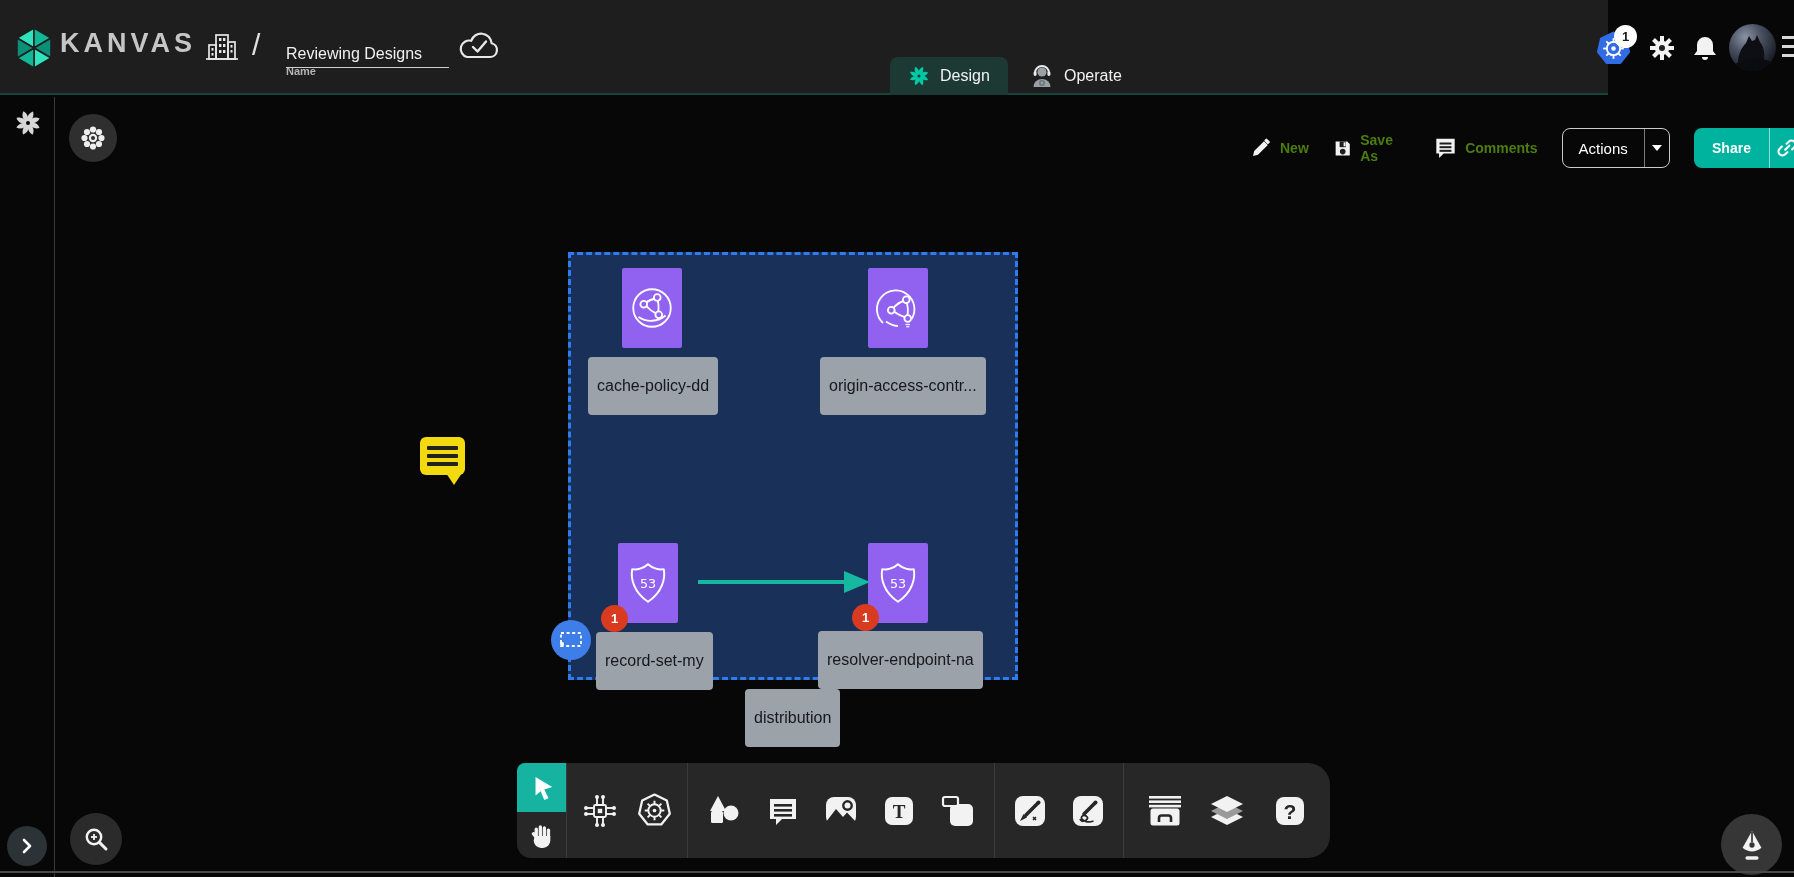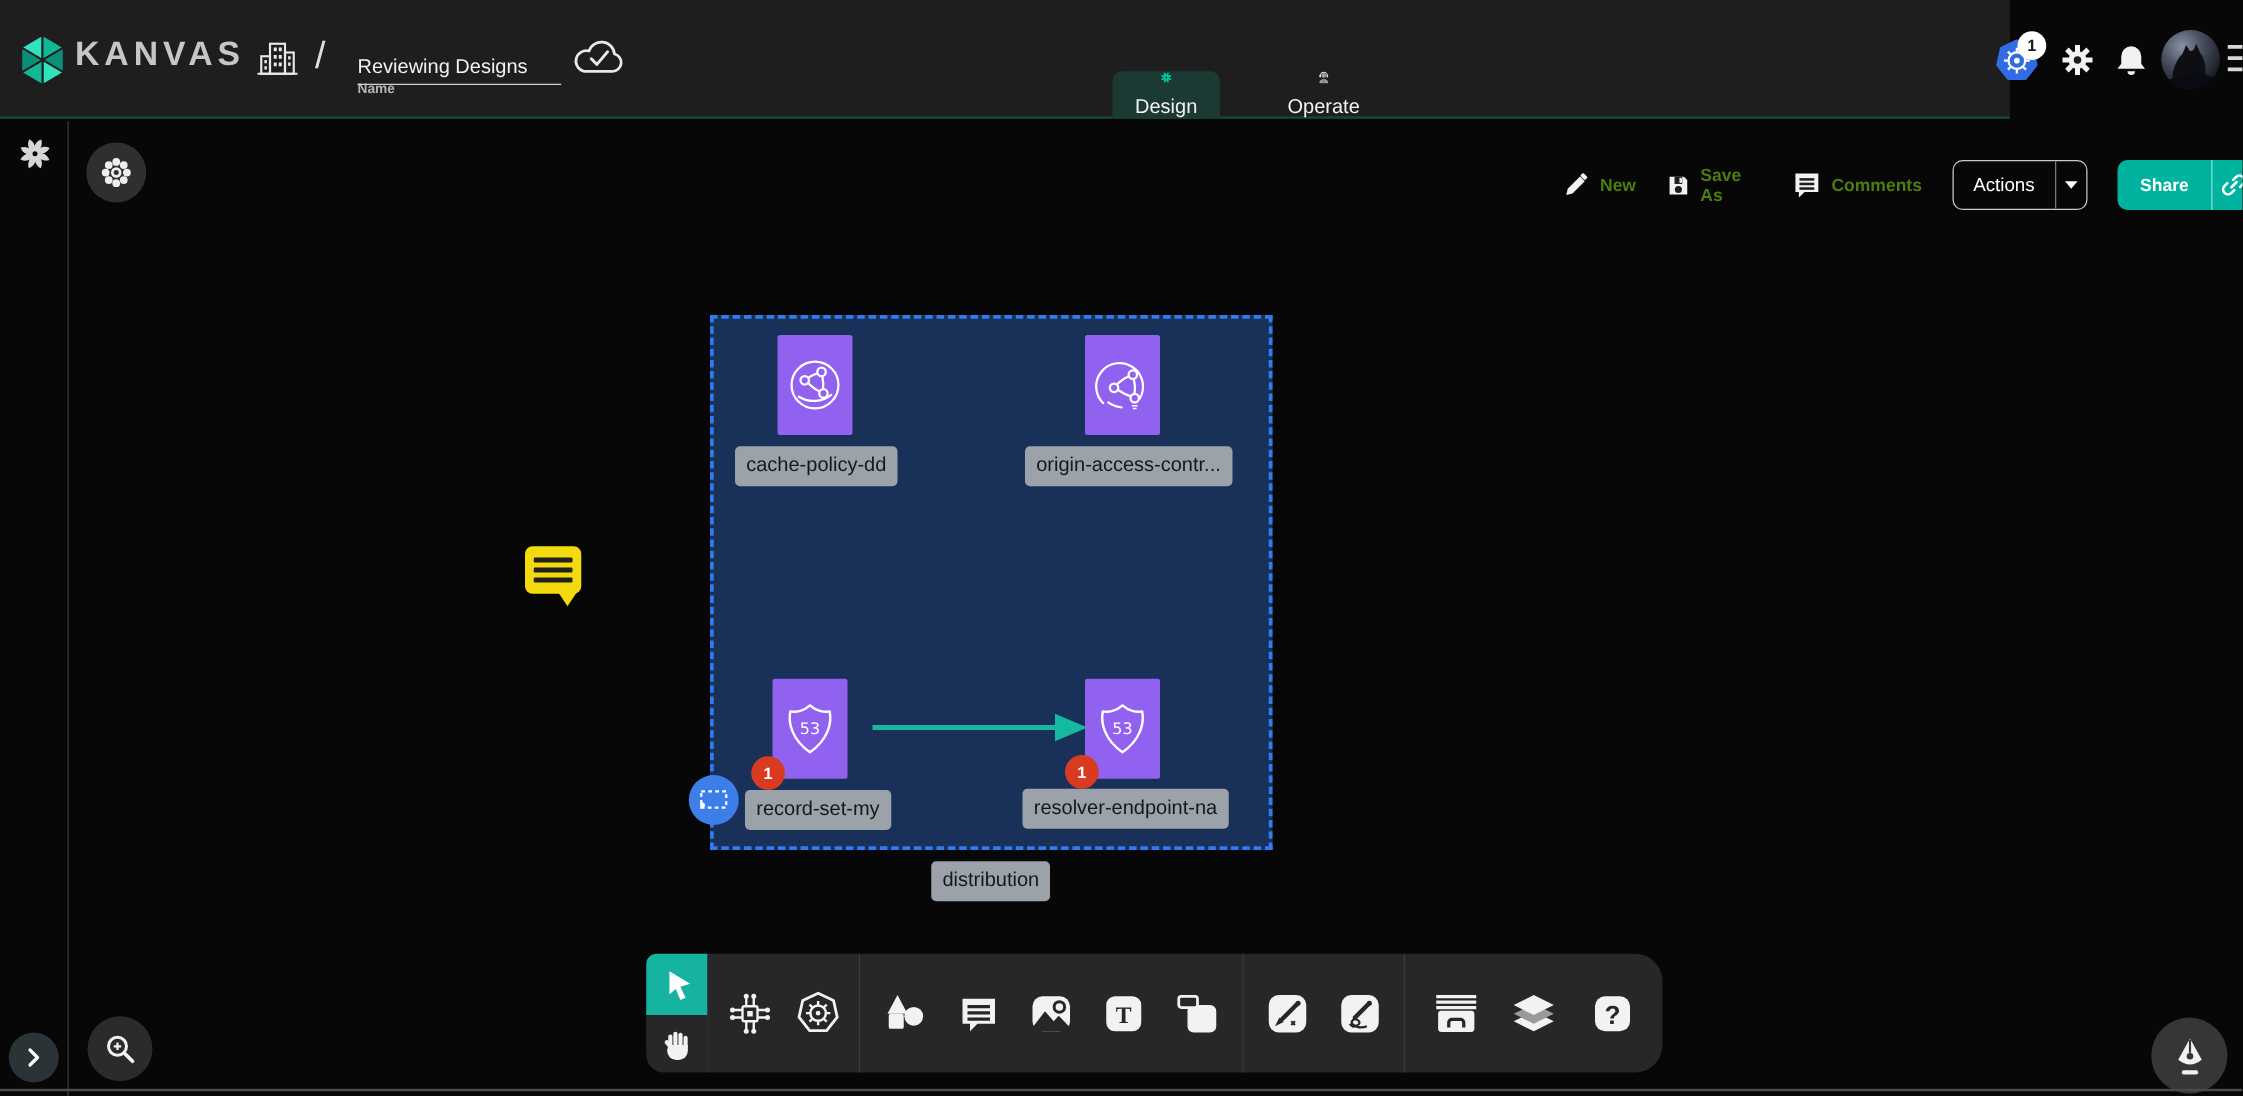--- a/index.html
+++ b/index.html
@@ -11,21 +11,21 @@
   .header { position:absolute; top:0; left:0; width:1608px; height:95px;
             background:#1e1e1e; border-bottom:2px solid #16453a; z-index:30; }
   .logo-text { position:absolute; left:60px; top:28px; font-size:27px; font-weight:900;
                letter-spacing:4px; color:#c6c6c6; }
   .slash { position:absolute; left:252px; top:28px; font-size:30px; color:#e0e0e0; font-weight:300; }
   .name-label { position:absolute; left:286px; top:25px; font-size:11px; color:#b4b4b4; font-weight:bold;margin-top:40px; }
   .name-input { position:absolute; left:286px; top:40px; width:163px; height:28px;
                 background:transparent; border:none; border-bottom:1px solid #cfcfcf;
                 color:#f0f0f0; font-size:16px; font-family:"Liberation Sans",sans-serif; outline:none; }
   .tab { position:absolute; top:57px; height:38px; display:flex; align-items:center; gap:10px;
-         padding:0 18px; font-size:16px; color:#f2f2f2; cursor:pointer;flex-direction:column; }
+         padding:0 18px; font-size:16px; color:#f2f2f2; cursor:pointer; }
   .tab-design { left:890px; background:#1c3a33; border-radius:8px 8px 0 0; }
   .tab-operate { left:1012px; }
   .badge-white { position:absolute; left:1614px; top:25px; width:23px; height:23px; border-radius:50%;
                  background:#fff; color:#1a1a1a; font-size:13px; font-weight:bold;
                  display:flex; align-items:center; justify-content:center; z-index:5; }
   .avatar { position:absolute; left:1729px; top:24px; width:47px; height:47px; border-radius:50%;
             background:radial-gradient(circle at 35% 28%, #8a93a5 0%, #495161 35%, #14161d 80%);
             overflow:hidden; }
 
   
@@ -50,21 +50,21 @@
   .chevron-btn { left:7px; top:826px; width:40px; height:40px; background:#2b3337; }
   .zoom-btn { left:70px; top:813px; width:52px; height:52px; background:#2b2b2b; }
   .pen-fab { left:1721px; top:814px; width:61px; height:61px; background:#363636; }
 
   
   .selection { position:absolute; left:568px; top:252px; width:450px; height:428px;
                background:rgba(40,80,148,0.58); border:3px dashed #2f7bf0; z-index:5; }
   .tile { position:absolute; width:60px; height:80px; background:#9161f0; border-radius:2px;
           display:flex; align-items:center; justify-content:center; z-index:6; }
   .node-label { position:absolute; background:#9ba2a9; color:#15181c; font-size:16px;
-                padding:7px 9px; border-radius:4px; white-space:nowrap; z-index:8; }
+                padding:20px 9px; border-radius:4px; white-space:nowrap; z-index:8; }
   .badge-red { position:absolute; width:27px; height:27px; border-radius:50%; background:#d93b21;
                color:#fff; font-size:13px; font-weight:bold; display:flex; align-items:center;
                justify-content:center; z-index:9; }
   .sel-handle { position:absolute; left:551px; top:620px; width:40px; height:40px; border-radius:50%;
                 background:#3e7ee8; display:flex; align-items:center; justify-content:center; z-index:10; }
   .comment-marker { position:absolute; left:420px; top:437px; width:45px; height:38px;
                     background:#f2da0e; border-radius:6px; z-index:7;
                     display:flex; flex-direction:column; justify-content:center; gap:4px; padding:0 7px; cursor:pointer; }
   .comment-marker .bar { height:4px; background:#23211c; border-radius:1px; }
   .comment-tail { position:absolute; left:26px; top:473px; width:0; height:0; z-index:7;

